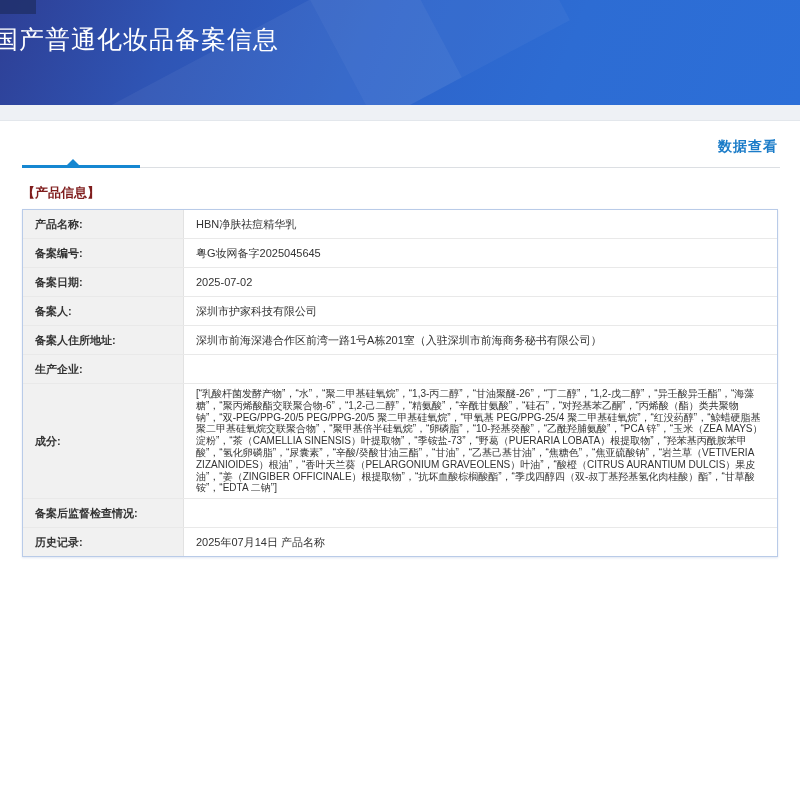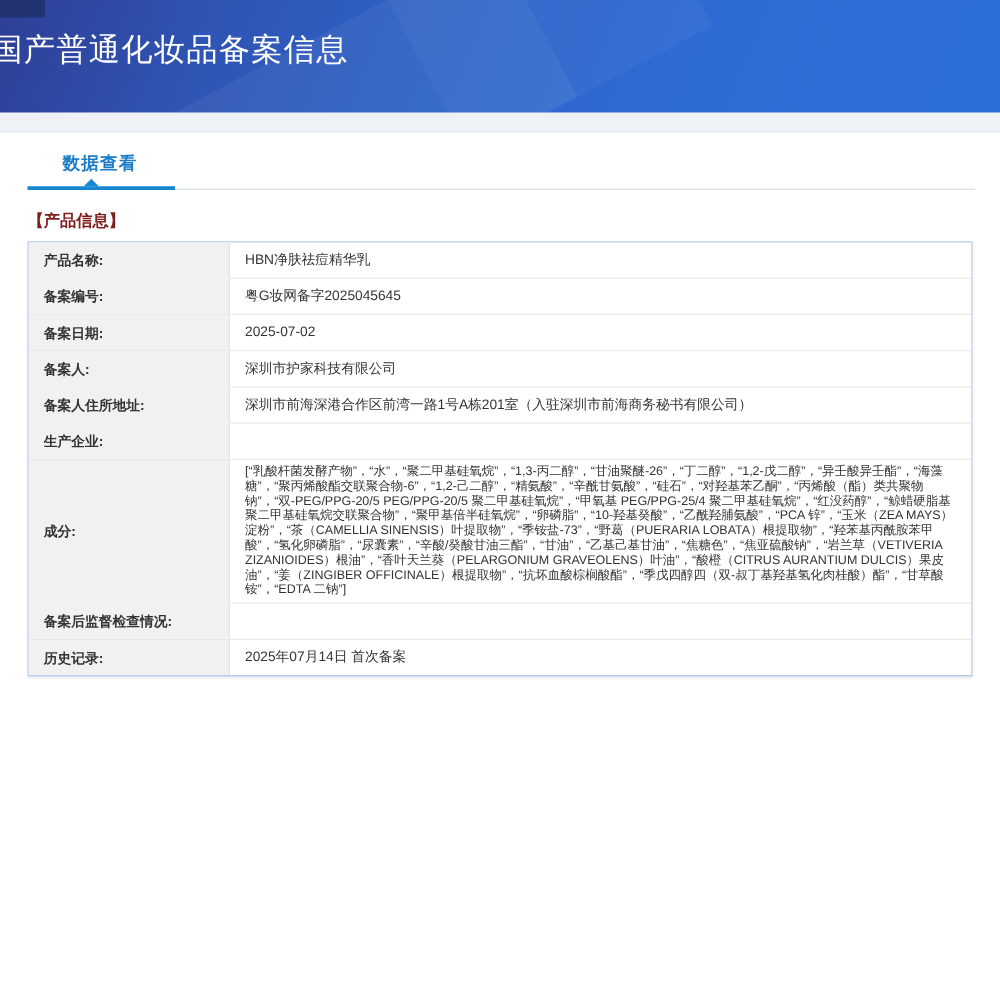--- a/index.html
+++ b/index.html
@@ -6,23 +6,24 @@
     margin: 0; padding: 0;
     width: 800px; height: 800px;
     overflow: hidden;
     background: #ffffff;
     font-family: "Liberation Sans", "DejaVu Sans", sans-serif;
     -webkit-font-smoothing: antialiased;
   }
   
   .banner {
     position: relative;
-    height: 90px;
+    height: 105px;
     overflow: hidden;
     background: linear-gradient(112deg, #2e3f95 0%, #2f55b5 22%, #2e63c9 46%, #2d6cd3 70%, #2c6fd8 100%);
+    font-family: Liberation Serif, serif;
   }
   .banner .deco-corner {
     position: absolute; left: 0; top: 0;
     width: 36px; height: 14px;
     background: #20306b; opacity: .85;
   }
   .banner .deco-band1 {
     position: absolute; left: 90px; top: 30px;
     width: 360px; height: 140px;
     background: rgba(255,255,255,0.05);
@@ -45,21 +46,21 @@
     line-height: 1.2;
   }
   
   .substrip {
     height: 15px;
     background: #eef1f5;
     border-bottom: 1px solid #e3e7ec;
   }
   
   .content { margin: 0 22px; }
-  .tabbar { padding-top: 16px; }
+  .tabbar { padding-top: 16px; text-align: right; }
   .tab-label {
     display: inline-block;
     margin-left: 28px;
     font-size: 14px;
     font-weight: bold;
     letter-spacing: 1px;
     color: #1b7cc8;
     cursor: pointer;
   }
   .tab-underline {
@@ -183,17 +184,17 @@
       <div class="t-row">
         <div class="t-label">成分:</div>
         <div class="t-value dense">[“乳酸杆菌发酵产物”，“水”，“聚二甲基硅氧烷”，“1,3-丙二醇”，“甘油聚醚-26”，“丁二醇”，“1,2-戊二醇”，“异壬酸异壬酯”，“海藻糖”，“聚丙烯酸酯交联聚合物-6”，“1,2-己二醇”，“精氨酸”，“辛酰甘氨酸”，“硅石”，“对羟基苯乙酮”，“丙烯酸（酯）类共聚物钠”，“双-PEG/PPG-20/5 PEG/PPG-20/5 聚二甲基硅氧烷”，“甲氧基 PEG/PPG-25/4 聚二甲基硅氧烷”，“红没药醇”，“鲸蜡硬脂基聚二甲基硅氧烷交联聚合物”，“聚甲基倍半硅氧烷”，“卵磷脂”，“10-羟基癸酸”，“乙酰羟脯氨酸”，“PCA 锌”，“玉米（ZEA MAYS）淀粉”，“茶（CAMELLIA SINENSIS）叶提取物”，“季铵盐-73”，“野葛（PUERARIA LOBATA）根提取物”，“羟苯基丙酰胺苯甲酸”，“氢化卵磷脂”，“尿囊素”，“辛酸/癸酸甘油三酯”，“甘油”，“乙基己基甘油”，“焦糖色”，“焦亚硫酸钠”，“岩兰草（VETIVERIA ZIZANIOIDES）根油”，“香叶天兰葵（PELARGONIUM GRAVEOLENS）叶油”，“酸橙（CITRUS AURANTIUM DULCIS）果皮油”，“姜（ZINGIBER OFFICINALE）根提取物”，“抗坏血酸棕榈酸酯”，“季戊四醇四（双-叔丁基羟基氢化肉桂酸）酯”，“甘草酸铵”，“EDTA 二钠”]</div>
       </div>
       <div class="t-row">
         <div class="t-label">备案后监督检查情况:</div>
         <div class="t-value"></div>
       </div>
       <div class="t-row">
         <div class="t-label">历史记录:</div>
-        <div class="t-value">2025年07月14日 首次备案</div>
+        <div class="t-value">2025年07月14日 产品名称</div>
       </div>
     </div>
 
 </div>
 
 </body></html>

